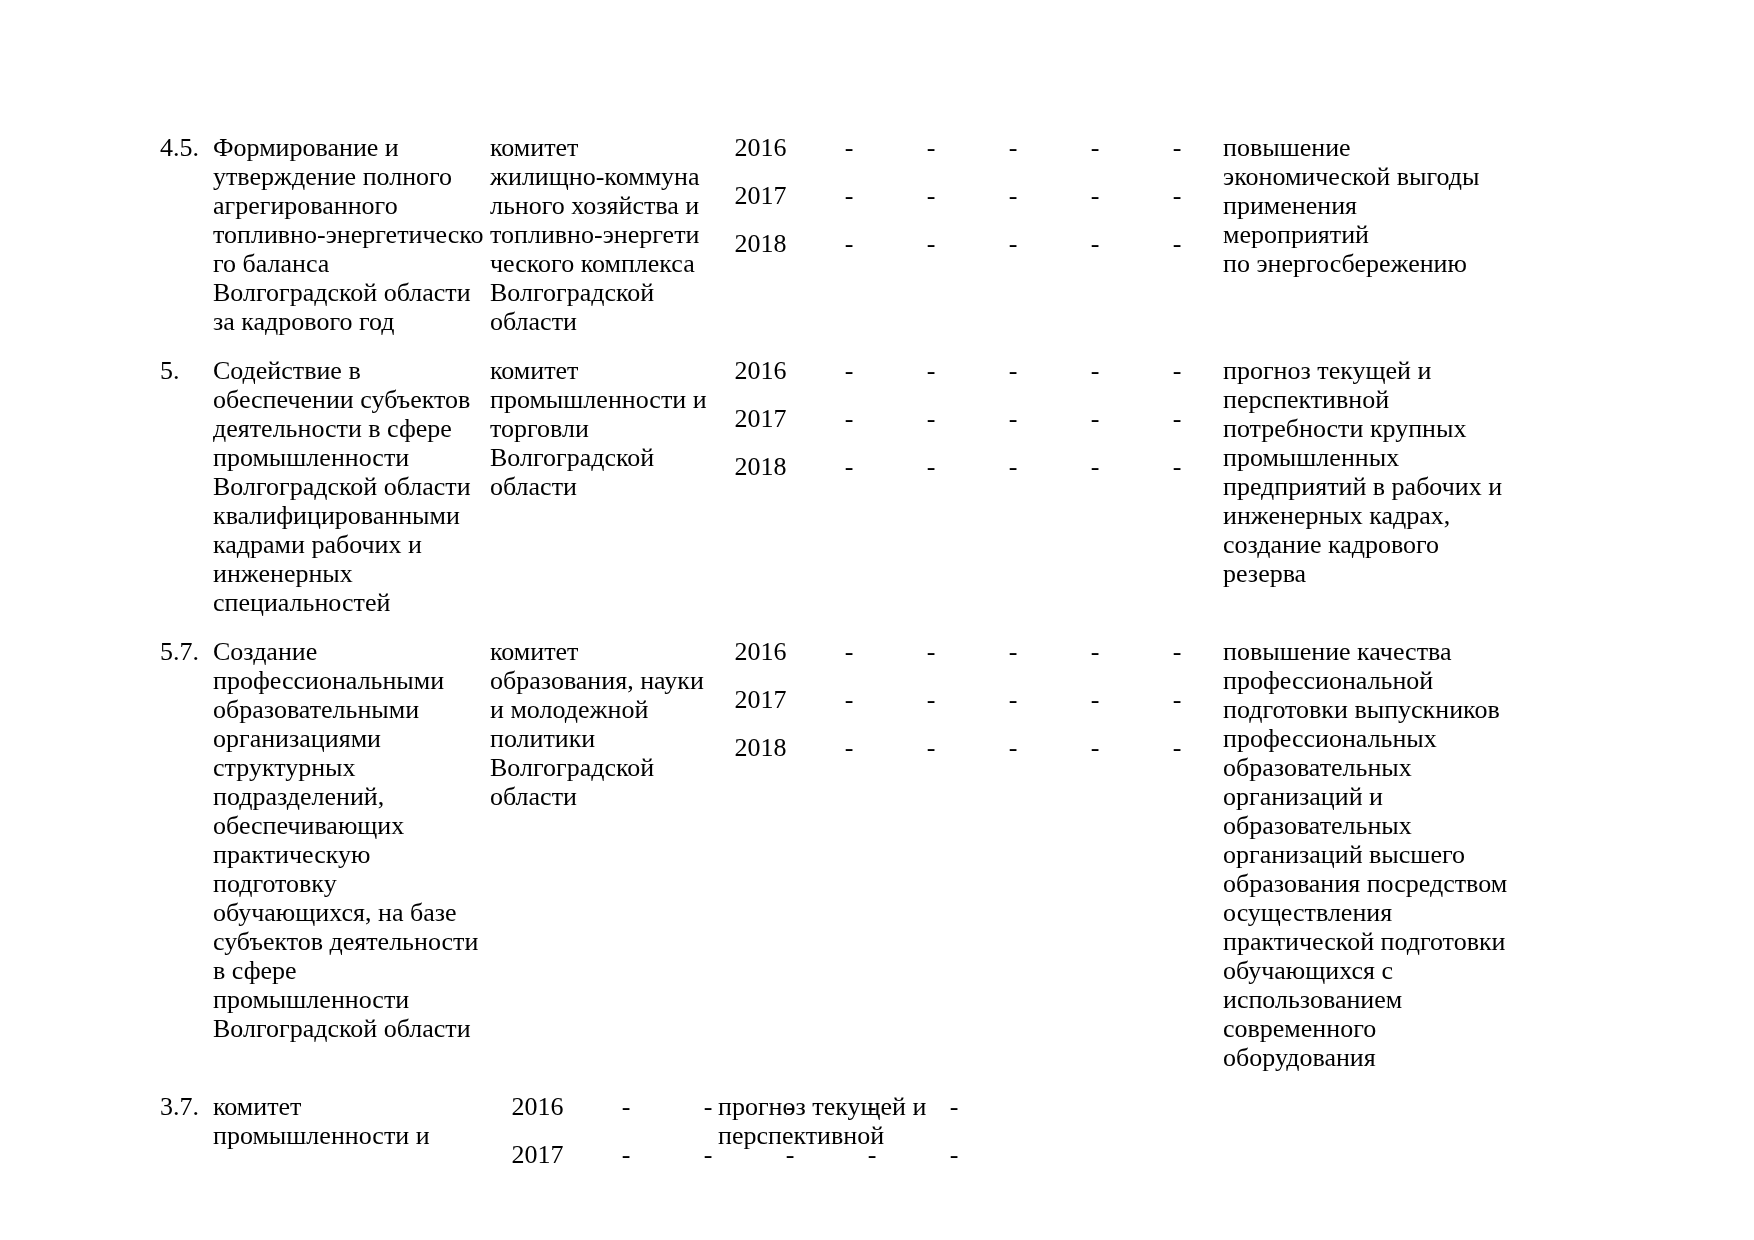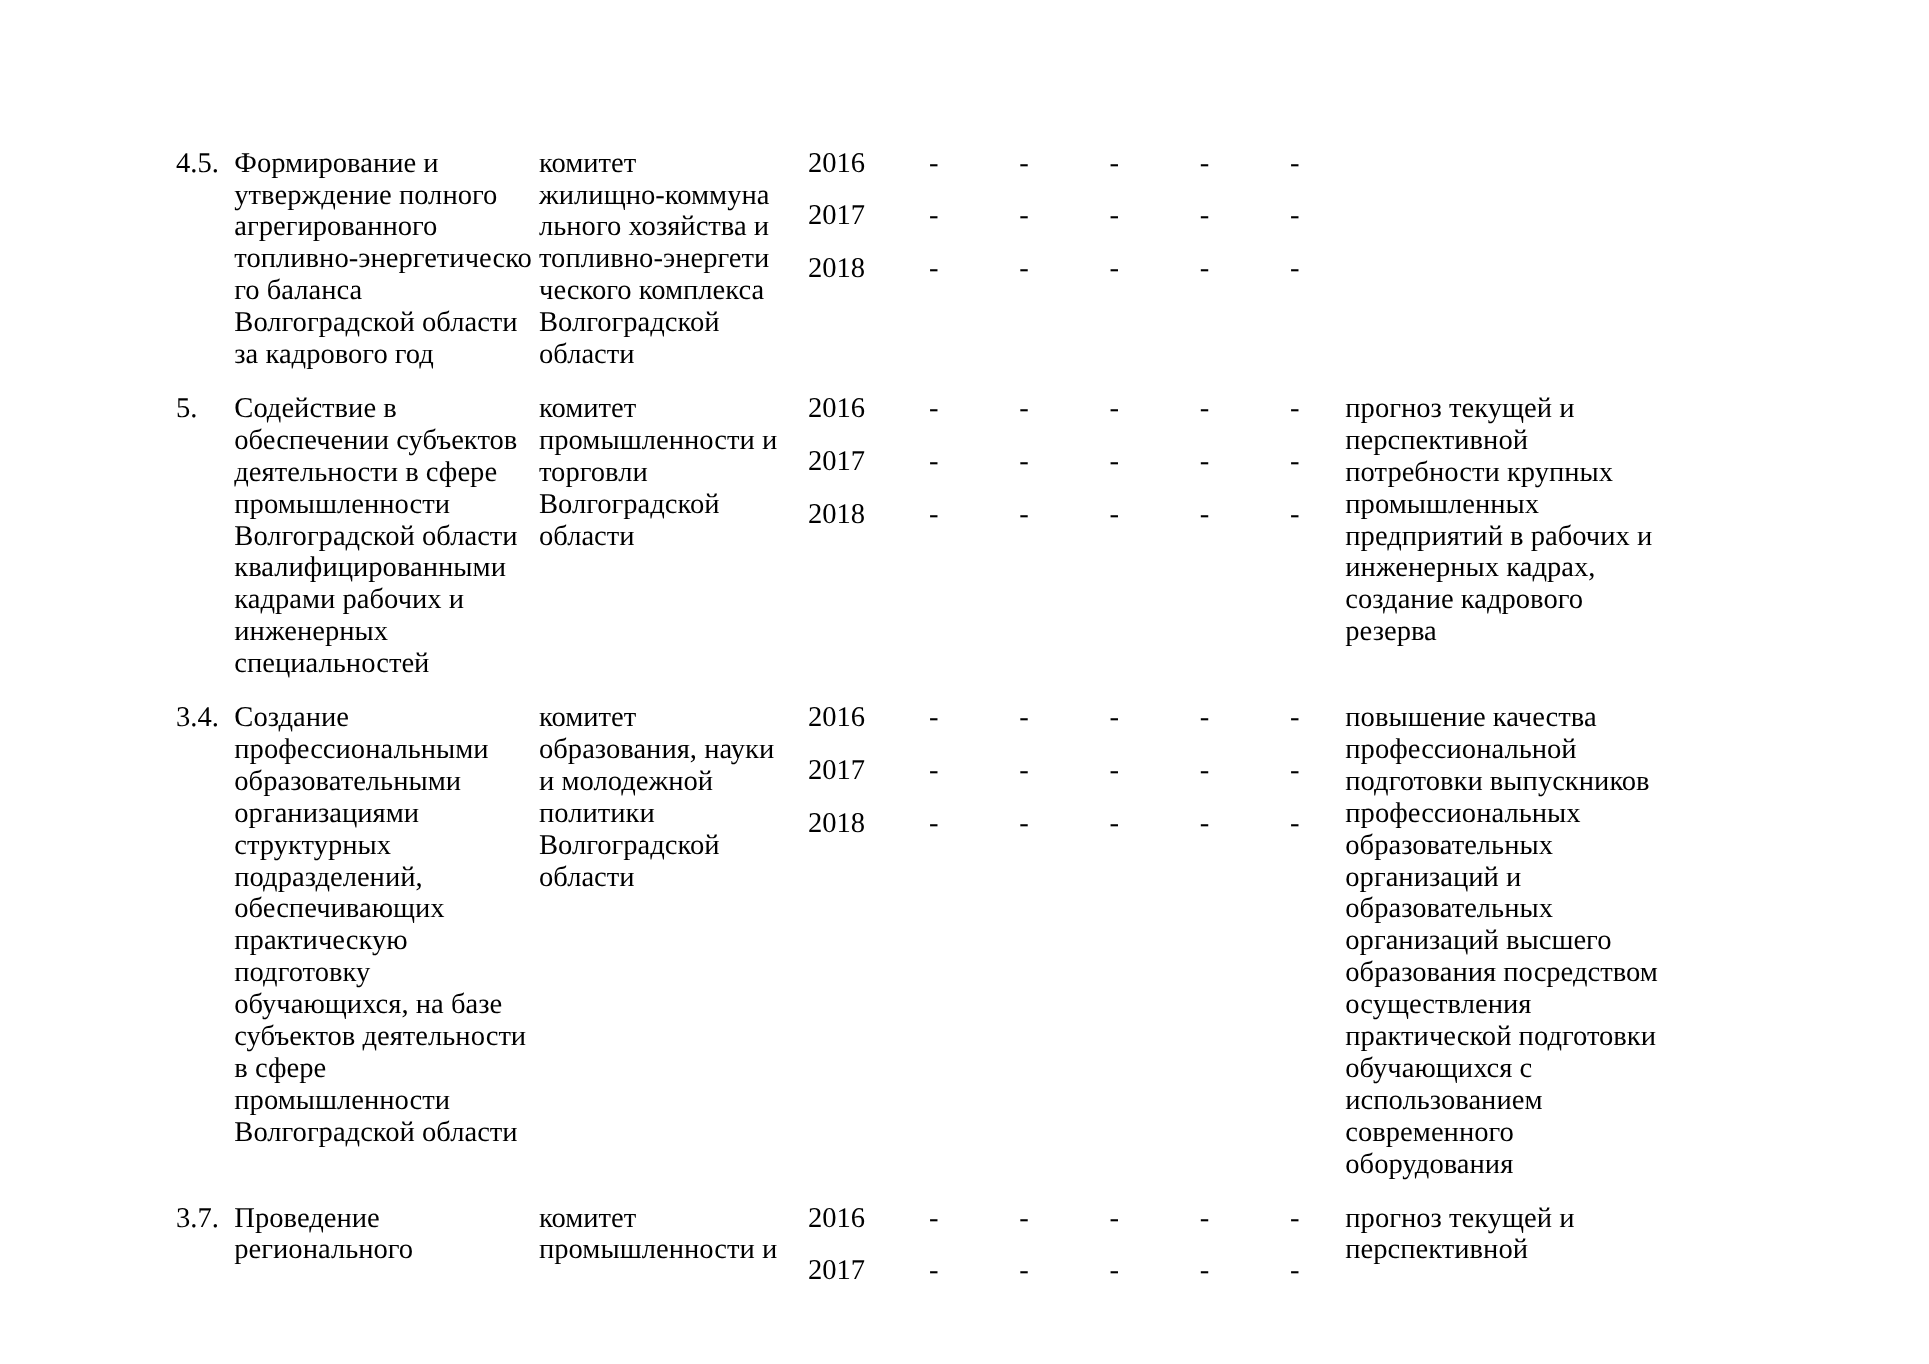--- a/index.html
+++ b/index.html
@@ -73,20 +73,24 @@
 Волгоградской области
 за кадрового год</div>
         <div class="cell executor">комитет
 жилищно-коммуна
 льного хозяйства и
 топливно-энергети
 ческого комплекса
 Волгоградской
 области</div>
         <div class="cell years-block"><div class="year-line"><span class="year">2016</span><span class="dash">-</span><span class="dash">-</span><span class="dash">-</span><span class="dash">-</span><span class="dash">-</span></div><div class="year-line"><span class="year">2017</span><span class="dash">-</span><span class="dash">-</span><span class="dash">-</span><span class="dash">-</span><span class="dash">-</span></div><div class="year-line"><span class="year">2018</span><span class="dash">-</span><span class="dash">-</span><span class="dash">-</span><span class="dash">-</span><span class="dash">-</span></div></div>
+        <div class="cell result">повышение
+экономической выгоды
+применения мероприятий
+по энергосбережению</div>
       </div>
       <div class="row">
         <div class="cell num">5.</div>
         <div class="cell activity">Содействие в
 обеспечении субъектов
 деятельности в сфере
 промышленности
 Волгоградской области
 квалифицированными
 кадрами рабочих и
@@ -101,21 +105,21 @@
         <div class="cell result">прогноз текущей и
 перспективной
 потребности крупных
 промышленных
 предприятий в рабочих и
 инженерных кадрах,
 создание кадрового
 резерва</div>
       </div>
       <div class="row">
-        <div class="cell num">3.4.</div>
+        <div class="cell num">5.7.</div>
         <div class="cell activity">Создание
 профессиональными
 образовательными
 организациями
 структурных
 подразделений,
 обеспечивающих
 практическую
 подготовку
 обучающихся, на базе
@@ -141,22 +145,20 @@
 образования посредством
 осуществления
 практической подготовки
 обучающихся с
 использованием
 современного
 оборудования</div>
       </div>
       <div class="row">
         <div class="cell num">3.7.</div>
-        <div class="cell activity">Проведение
-регионального</div>
         <div class="cell executor">комитет
 промышленности и</div>
         <div class="cell years-block"><div class="year-line"><span class="year">2016</span><span class="dash">-</span><span class="dash">-</span><span class="dash">-</span><span class="dash">-</span><span class="dash">-</span></div><div class="year-line"><span class="year">2017</span><span class="dash">-</span><span class="dash">-</span><span class="dash">-</span><span class="dash">-</span><span class="dash">-</span></div></div>
         <div class="cell result">прогноз текущей и
 перспективной</div>
       </div>
     </div>
 </div>
 
 </body></html>

